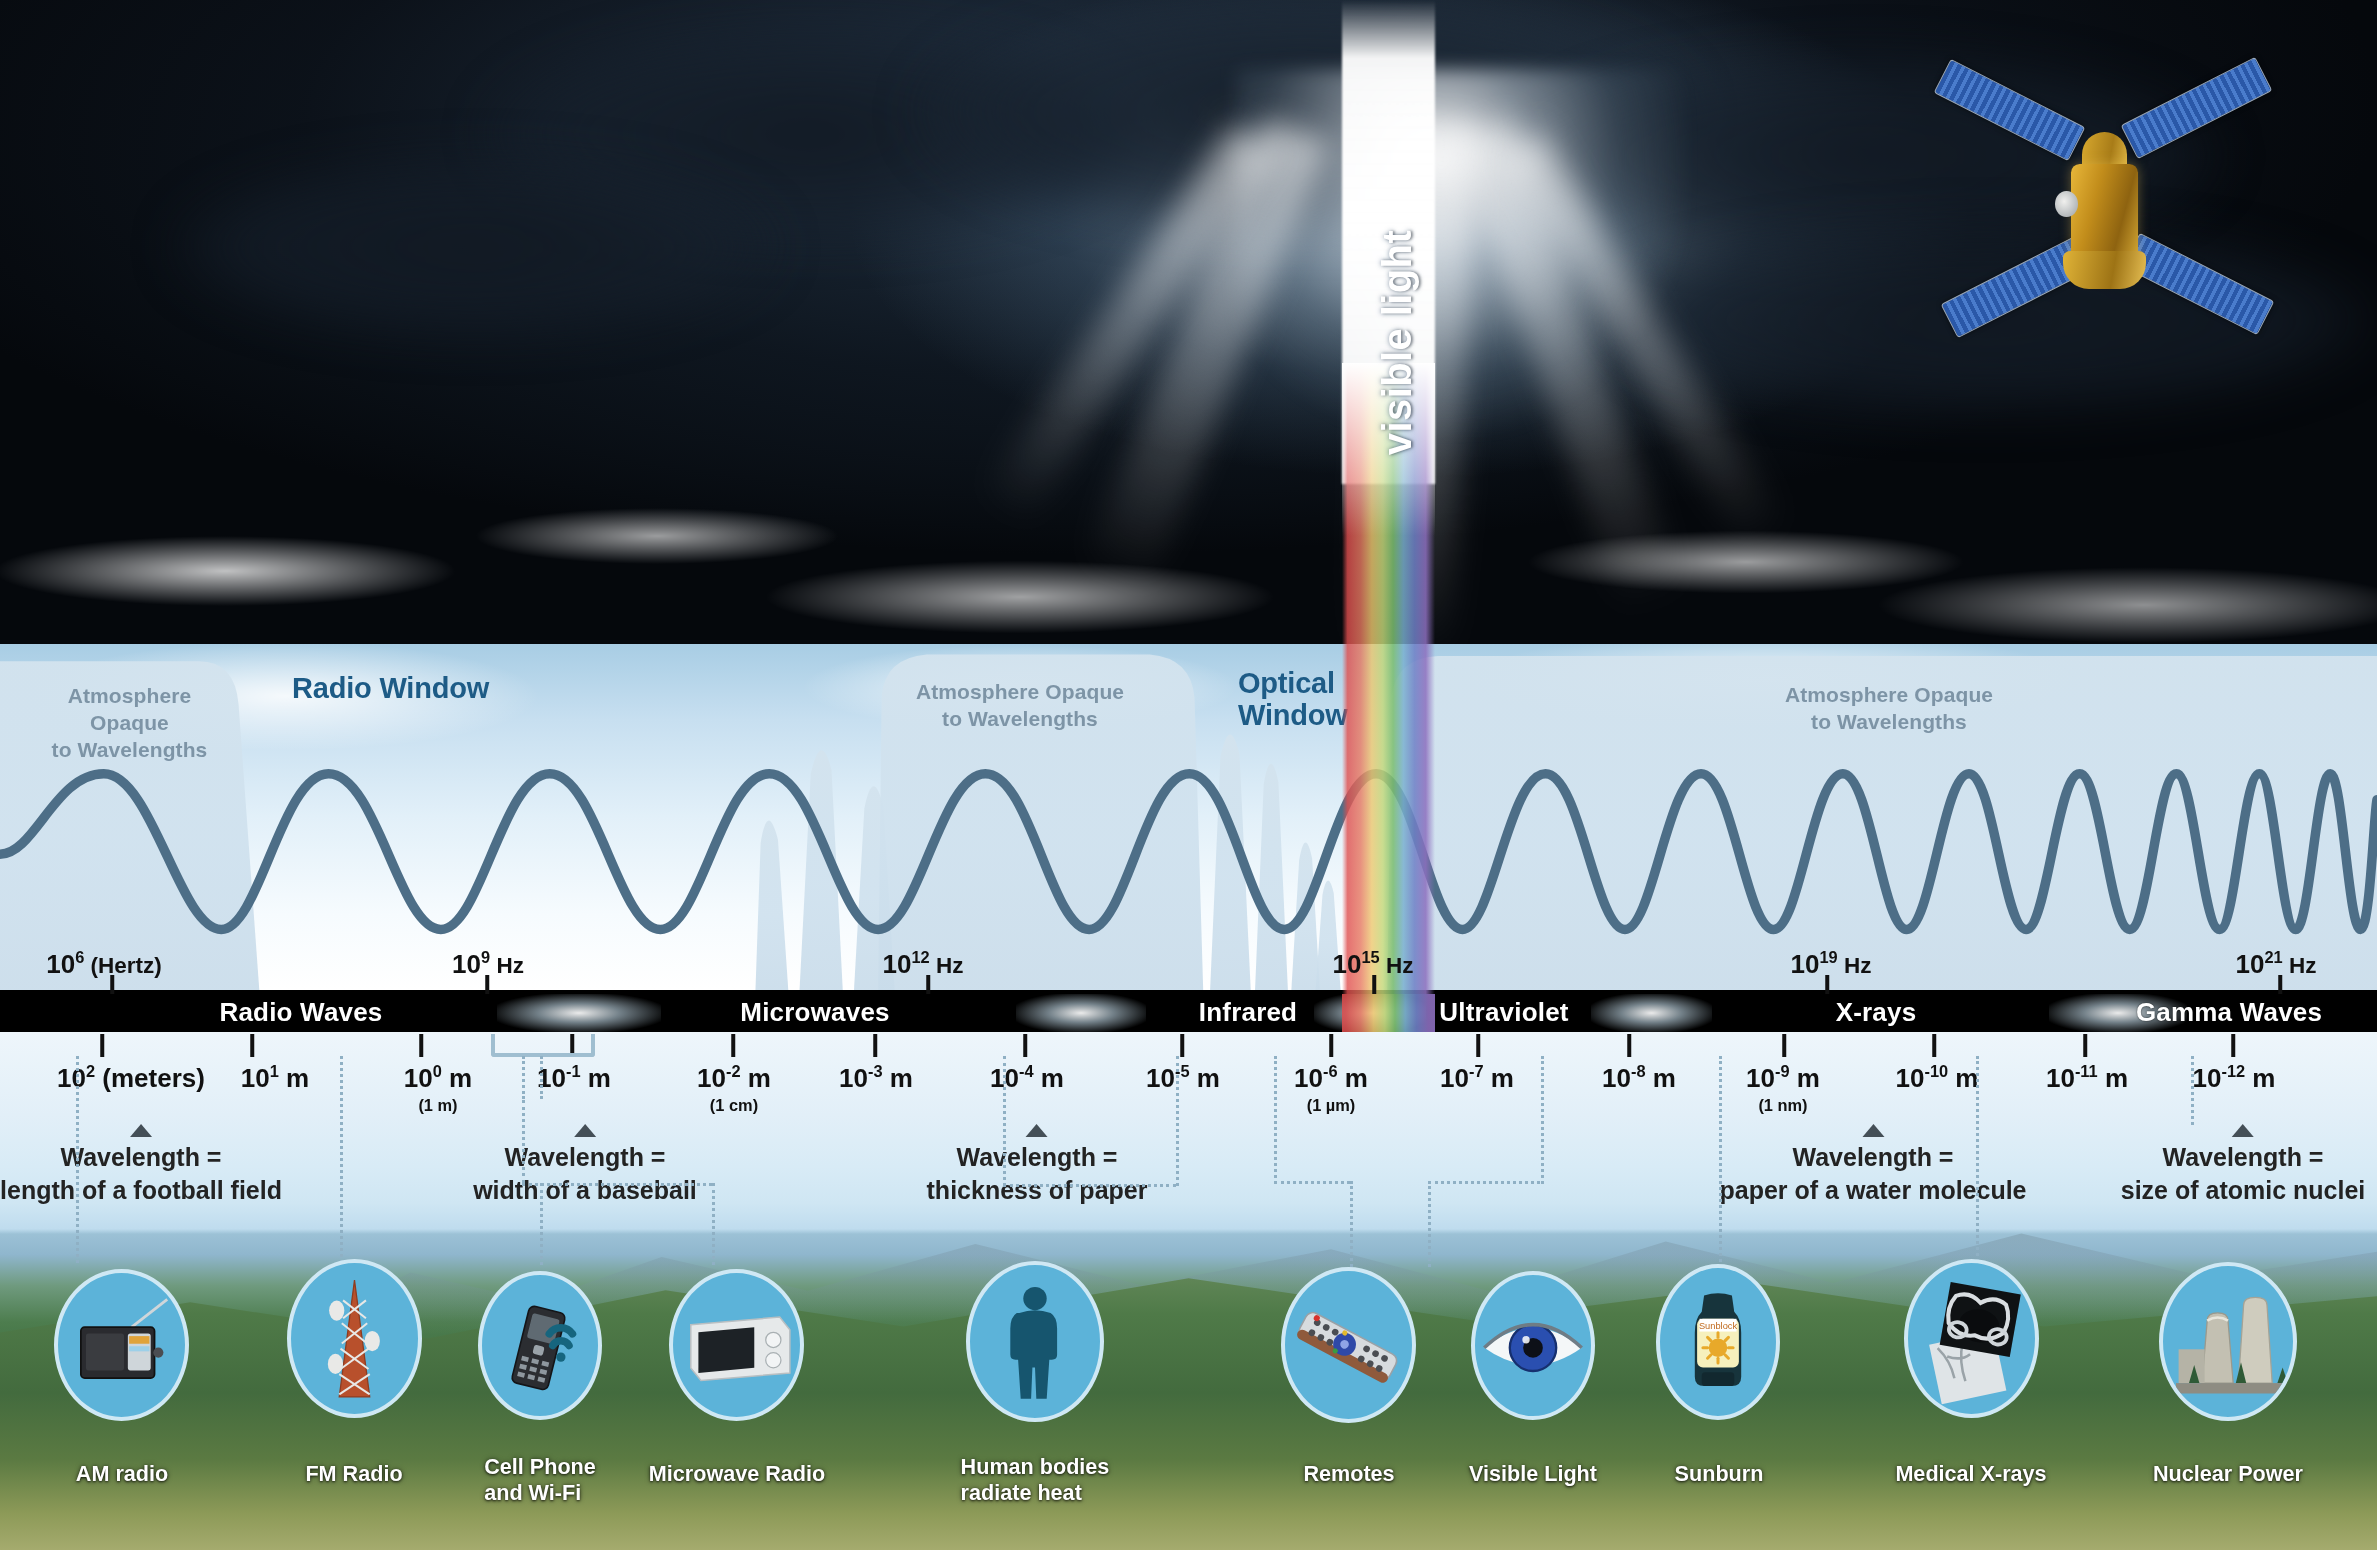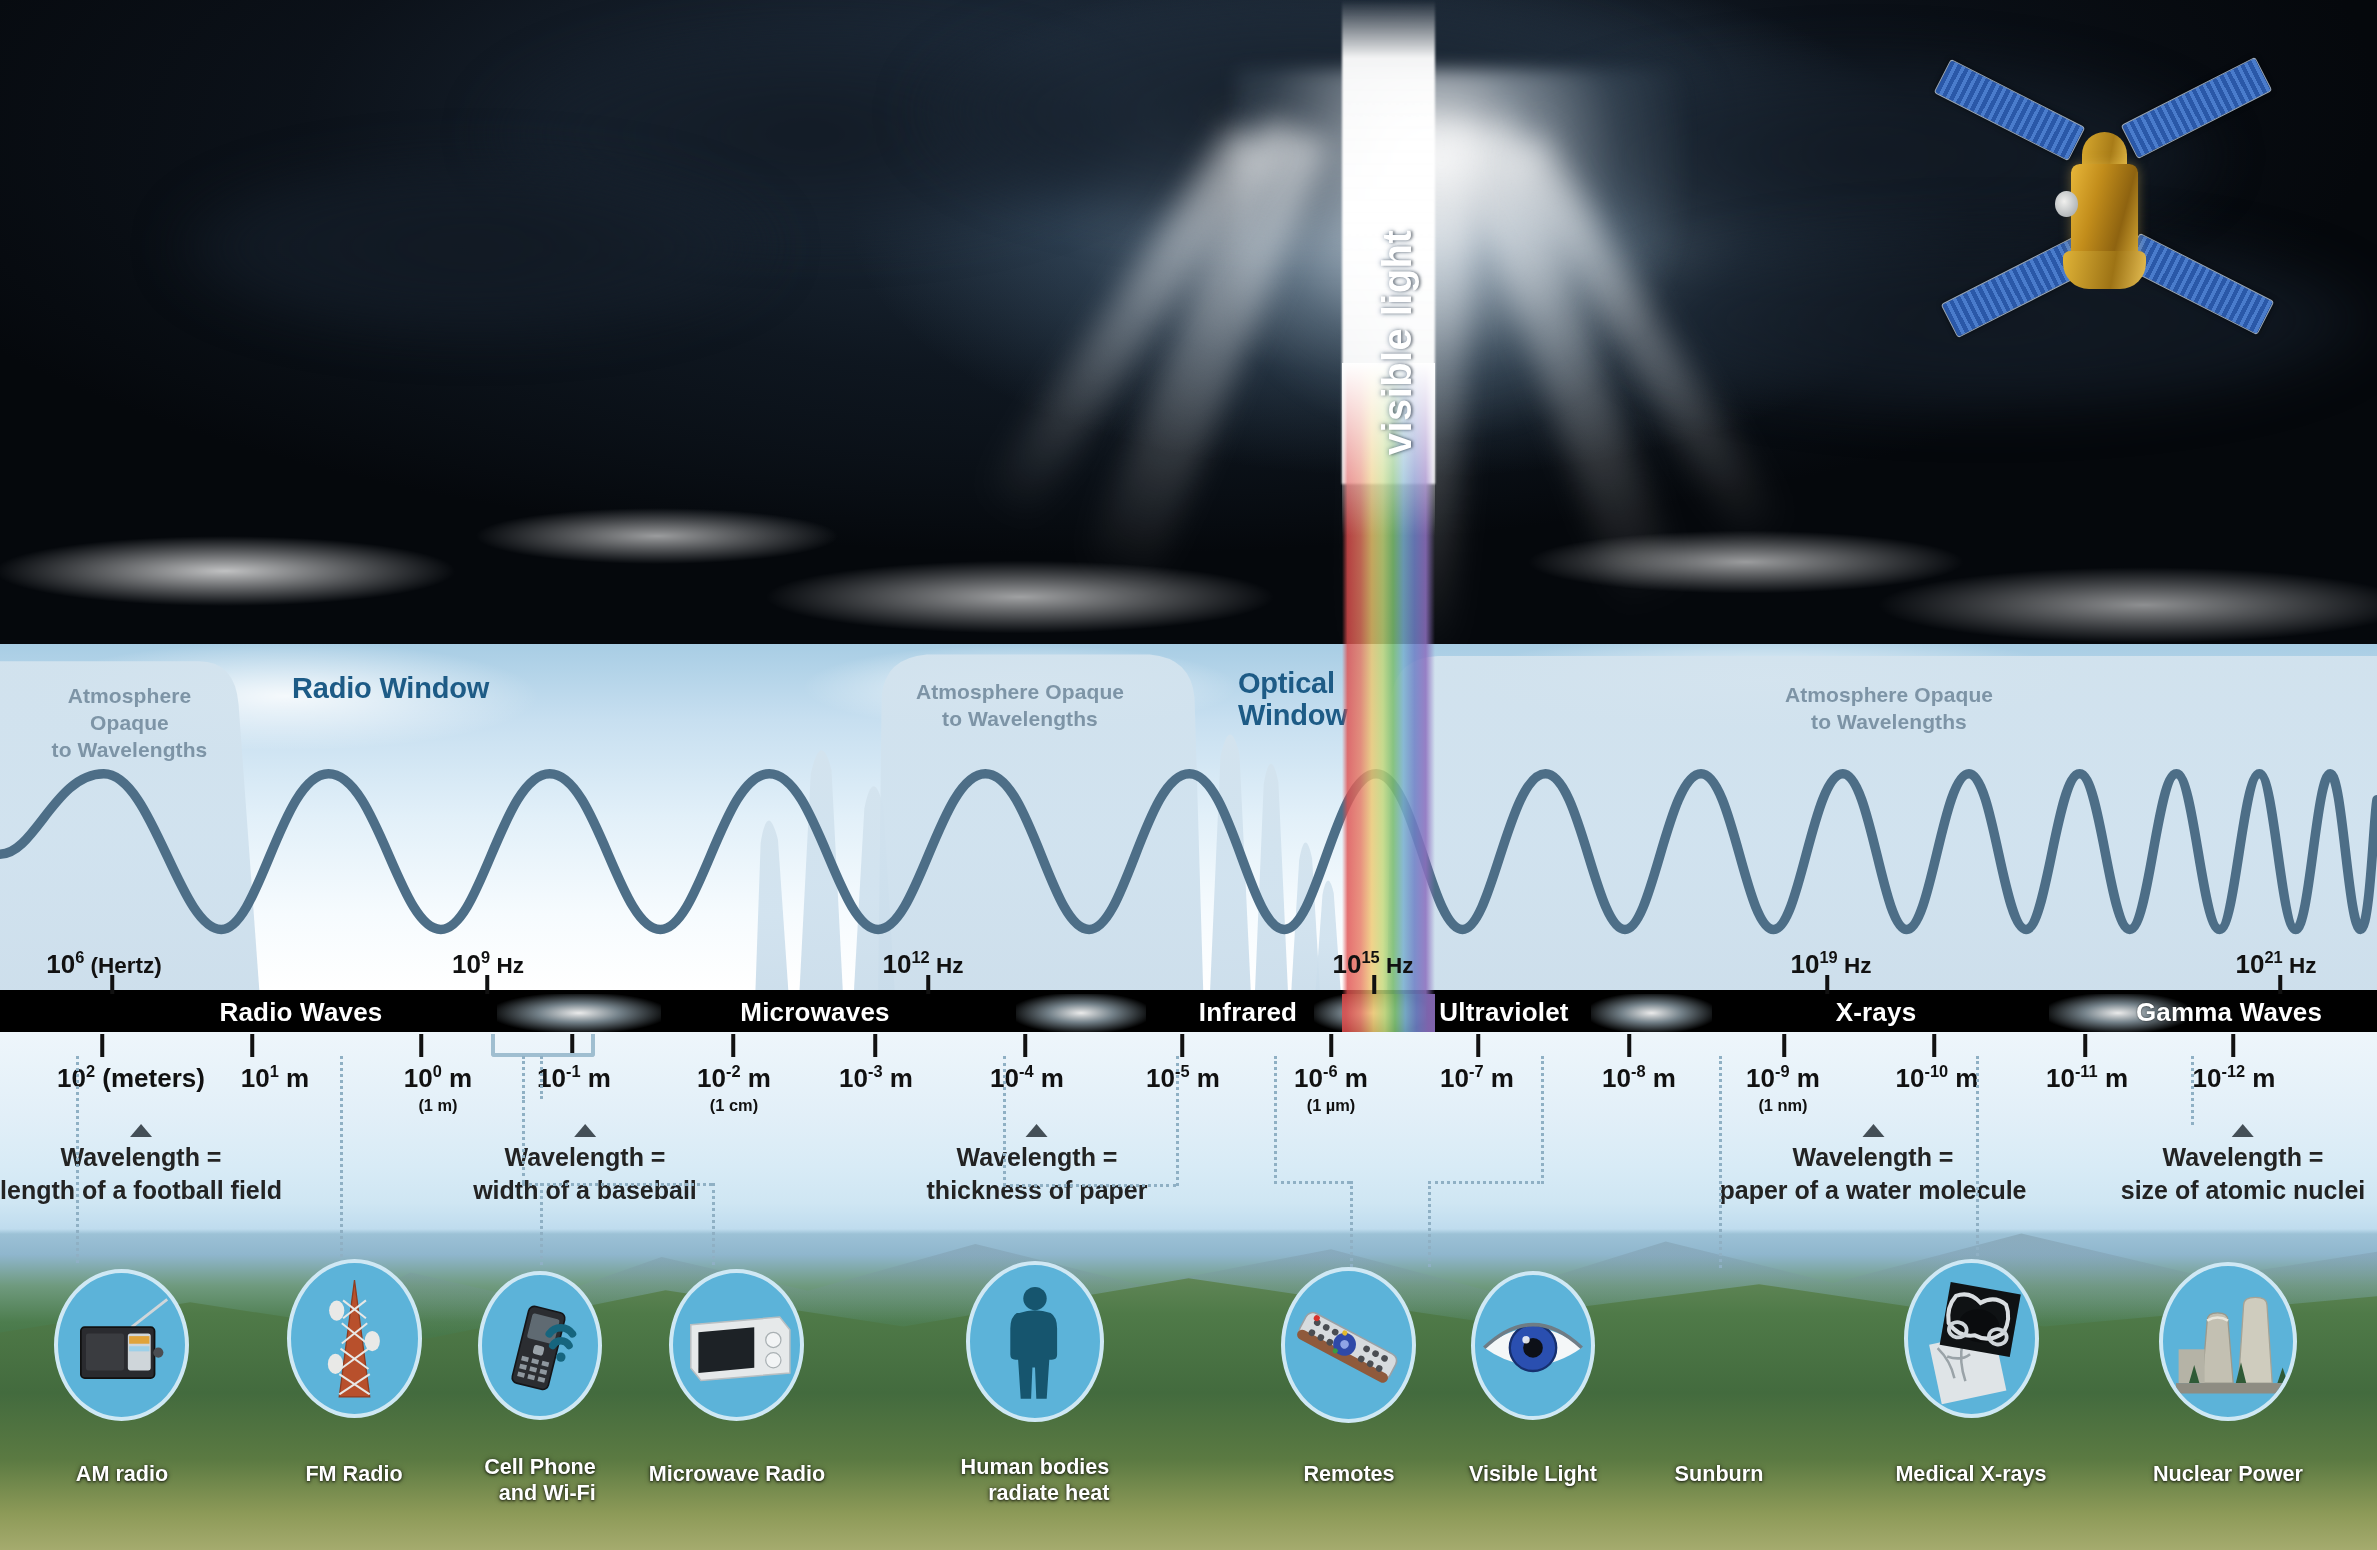--- a/index.html
+++ b/index.html
@@ -210,21 +210,21 @@
   
   .icon-circle {
     position:absolute; border-radius:50%;
     background:#5cb3d9;
     border:4.3px solid #cfe8f4;
     display:flex; align-items:center; justify-content:center;
     overflow:hidden;
   }
   .icon-caption {
     position:absolute; color:#fff; font-weight:bold; font-size:21.6px;
-    text-align:right; transform:translateX(-50%); line-height:1.22;
+    text-align:left; transform:translateX(-50%); line-height:1.22;
     text-shadow:0 0.9px 2.6px rgba(0,0,0,.75), 0 0 5.2px rgba(0,0,0,.5);
     white-space:nowrap;
   }
   .ic-svg { width:100%; height:100%; display:block; }
 </style>
 </head>
 <body>
 
 <div id="stage">
 
@@ -594,20 +594,40 @@
       <path d="M8,52 q42,-34 84,0 q-42,30 -84,0 z" fill="#f4f7f8"></path>
       <circle cx="50" cy="52" r="20" fill="#2a4fb0"></circle>
       <circle cx="50" cy="52" r="20" fill="none" stroke="#16306f" stroke-width="2"></circle>
       <circle cx="50" cy="52" r="8.5" fill="#0d1018"></circle>
       <circle cx="44" cy="45" r="3.2" fill="#ffffff" opacity=".85"></circle>
       <path d="M8,52 q42,-40 84,0" fill="none" stroke="#6f7c85" stroke-width="3"></path>
     </svg>
   </div>
   <div class="icon-caption" style="left:1533px; top:1461px;">Visible Light</div>
 
+  <div class="icon-circle" style="left:1656px; top:1264px; width:124px; height:156px;">
+    <svg class="ic-svg" viewBox="0 0 100 100">
+      <path d="M38,10 q12,-4 24,0 l2,14 q6,6 6,18 l0,38 q0,8 -8,8 l-24,0 q-8,0 -8,-8 l0,-38 q0,-12 6,-18 z" fill="#17343c"></path>
+      <rect x="32" y="30" width="36" height="42" rx="5" fill="#f6f0bd"></rect>
+      <rect x="34" y="30" width="32" height="11" fill="#ffffff"></rect>
+      <text x="50" y="39" font-size="8" font-family="Liberation Sans, sans-serif" text-anchor="middle" fill="#c06a1e">Sunblock</text>
+      <circle cx="50" cy="55" r="8" fill="#e8a92a"></circle>
+      <g stroke="#e8a92a" stroke-width="2.6" stroke-linecap="round">
+        <line x1="50" y1="42" x2="50" y2="46"></line>
+          <line x1="50" y1="64" x2="50" y2="68"></line>
+        <line x1="37" y1="55" x2="41" y2="55"></line>
+          <line x1="59" y1="55" x2="63" y2="55"></line>
+        <line x1="41" y1="46" x2="44" y2="49"></line>
+          <line x1="56" y1="61" x2="59" y2="64"></line>
+        <line x1="59" y1="46" x2="56" y2="49"></line>
+          <line x1="44" y1="61" x2="41" y2="64"></line>
+      </g>
+      <rect x="36" y="76" width="28" height="12" rx="3" fill="#12282f"></rect>
+    </svg>
+  </div>
   <div class="icon-caption" style="left:1719px; top:1461px;">Sunburn</div>
 
   <div class="icon-circle" style="left:1904px; top:1259px; width:135px; height:159px;">
     <svg class="ic-svg" viewBox="0 0 100 100">
       <g transform="rotate(-12 50 58)">
         <rect x="18" y="48" width="52" height="48" fill="#dfe4e7"></rect>
         <path d="M24,52 q8,12 8,26 M44,52 q-6,14 -4,30 M30,60 q10,6 18,2" stroke="#9aa3a8" stroke-width="2" fill="none"></path>
       </g>
       <g transform="rotate(10 56 40)">
         <rect x="28" y="10" width="56" height="50" fill="#0f1214"></rect>

